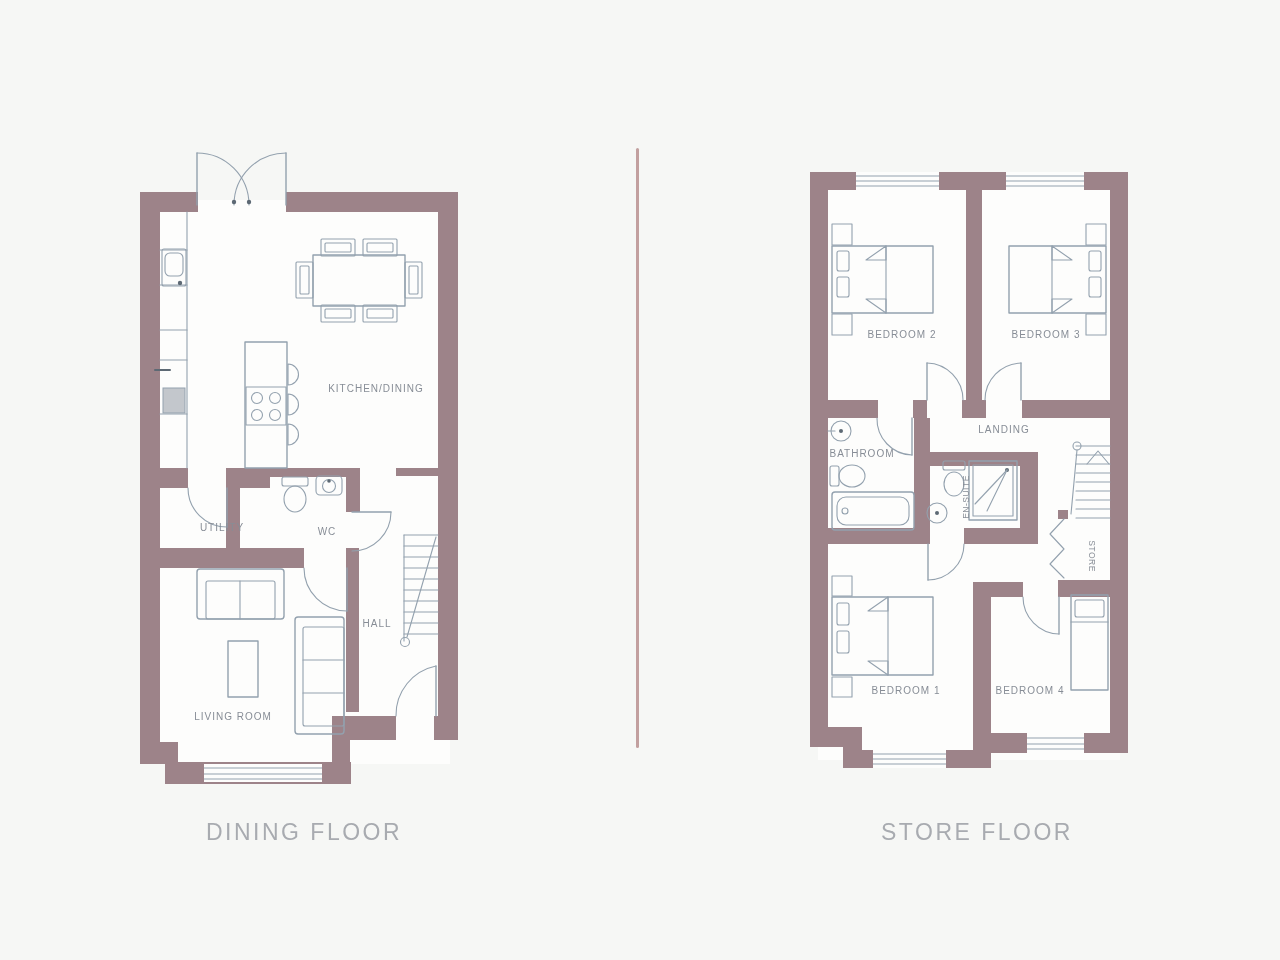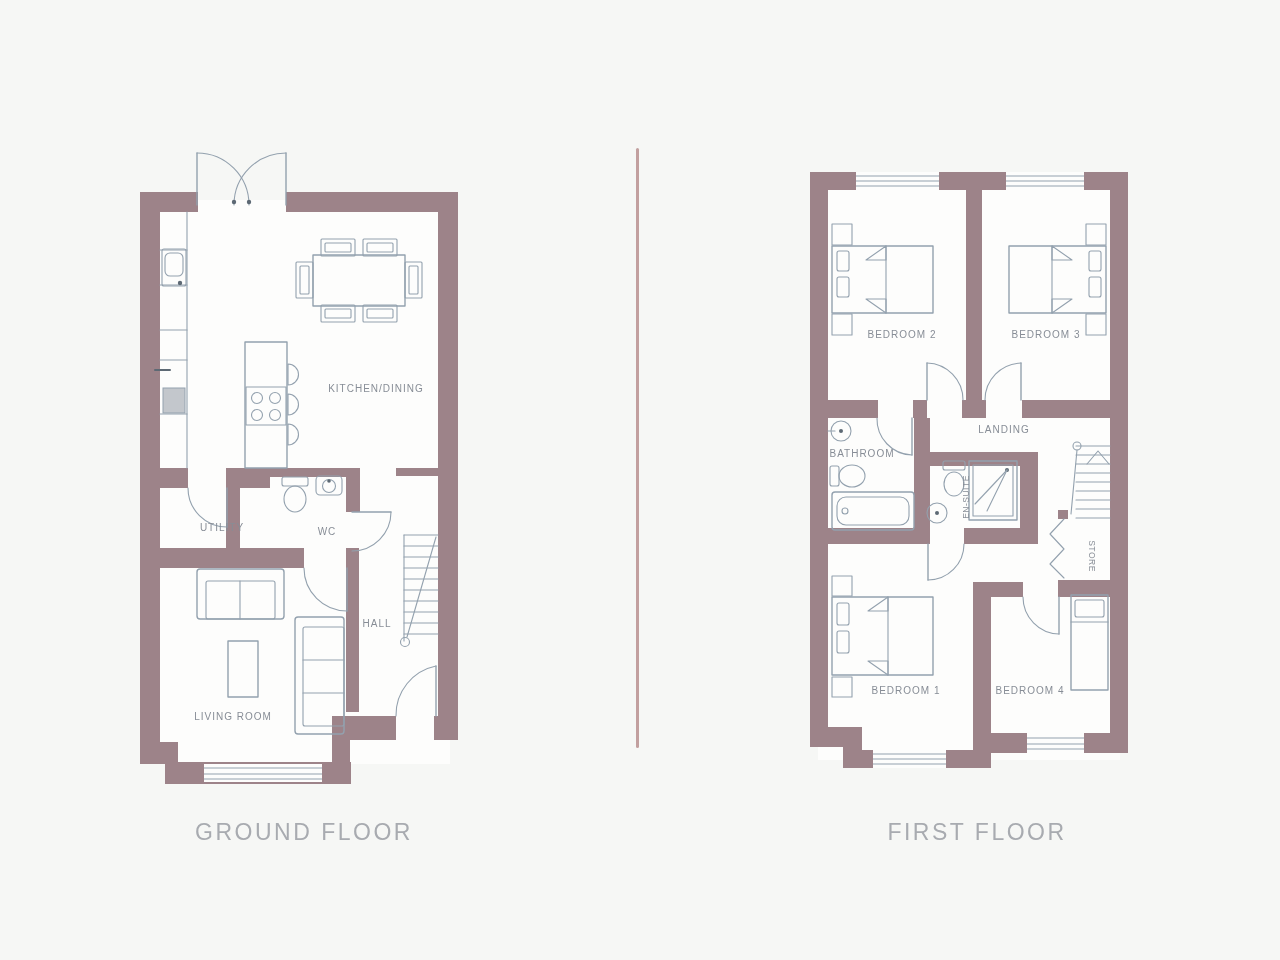--- a/index.html
+++ b/index.html
@@ -353,15 +353,15 @@
       <text class="room-label" x="862" y="457">BATHROOM</text>
       <text class="room-label small" x="966" y="500" transform="rotate(-90 966 497)">EN-SUITE</text>
       <text class="room-label small" x="1092" y="559" transform="rotate(90 1092 556)">STORE</text>
       <text class="room-label" x="906" y="694">BEDROOM 1</text>
       <text class="room-label" x="1030" y="694">BEDROOM 4</text>
     </g>
   </svg>
 
   <div class="divider" style="left:636px;top:148px;height:600px;"></div>
 
-  <div class="title" style="left:304px;top:819px;">GROUND FLOOR</div>
-  <div class="title" style="left:977px;top:819px;">FIRST FLOOR</div>
+  <div class="title" style="left:304px;top:819px;">DINING FLOOR</div>
+  <div class="title" style="left:977px;top:819px;">STORE FLOOR</div>
 </div>
 
 </body></html>

